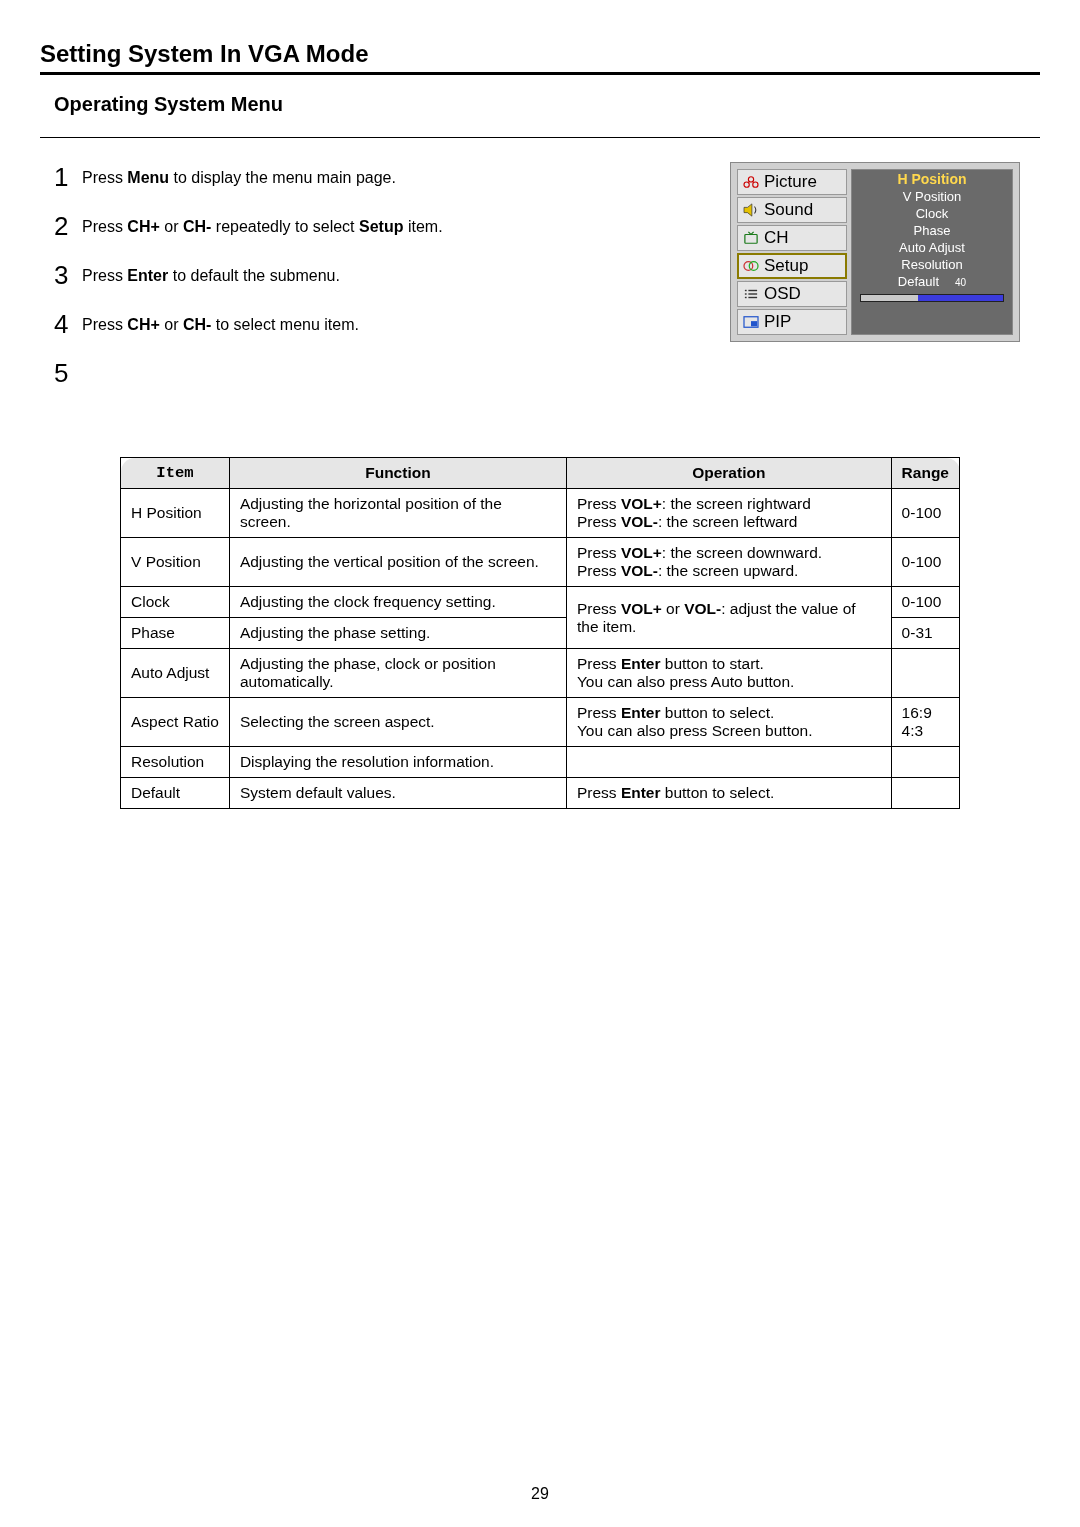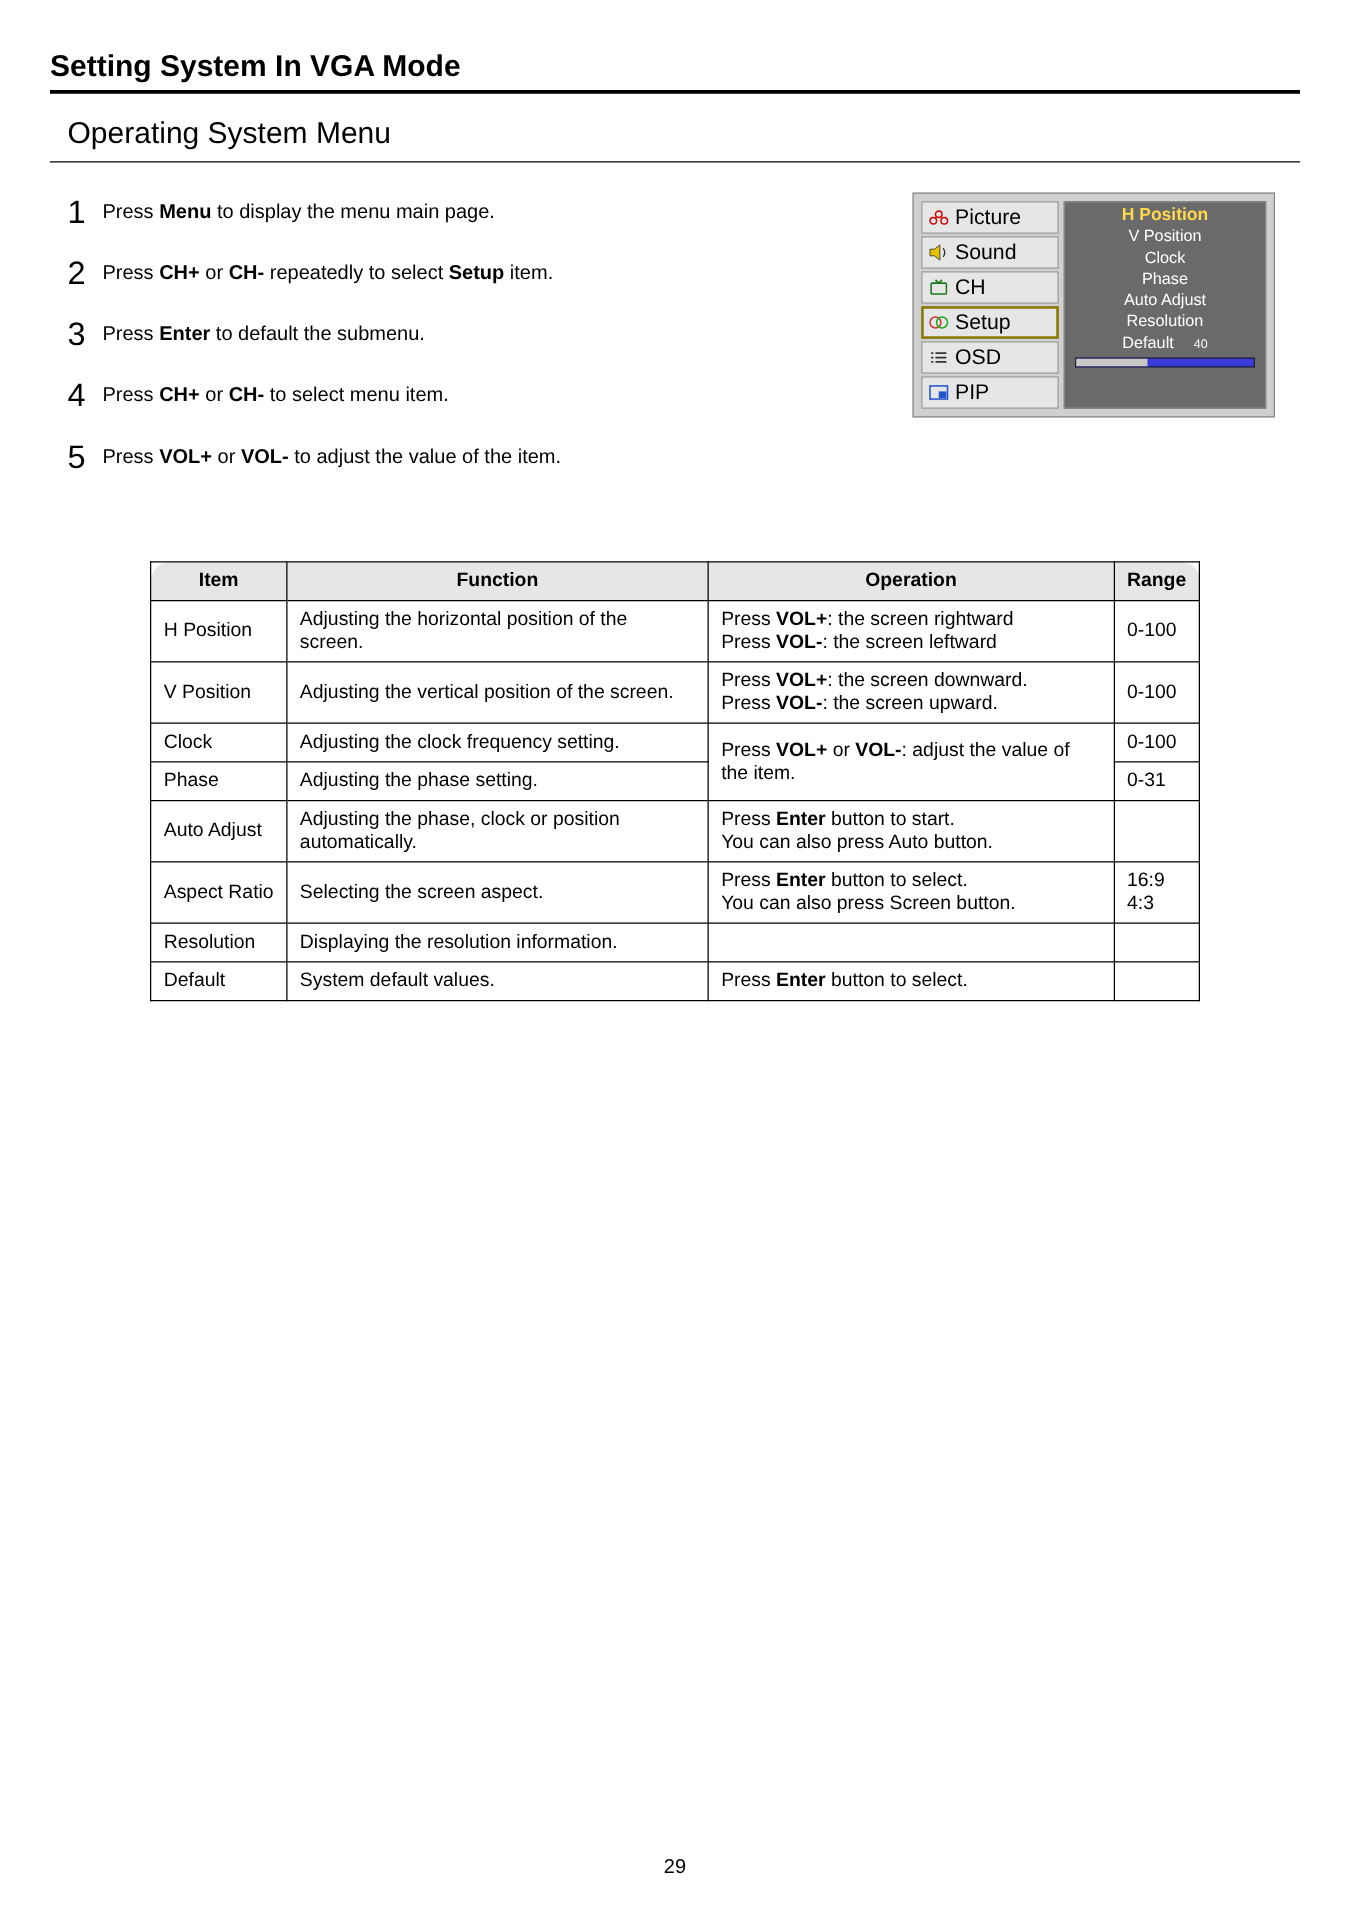--- a/index.html
+++ b/index.html
@@ -13,23 +13,23 @@
     color: #000;
   }
   h1.page-title {
     font-size: 24px;
     font-weight: bold;
     margin: 0 0 2px 0;
     border-bottom: 3px solid #000;
     padding-bottom: 4px;
   }
   h2.section-heading {
-    font-size: 24px;
-    font-weight: normal;
-    margin: 18px 0 8px 14px;
+    font-size: 20px;
+    font-weight: bold;
+    margin: 18px 0 21px 14px;
   }
   hr.section-rule {
     border: none;
     border-top: 1px solid #000;
     margin: 0 0 18px 0;
   }
   .top-row {
     display: flex;
     align-items: flex-start;
     gap: 24px;
@@ -145,21 +145,21 @@
     border: 1px solid #000;
     padding: 6px 10px;
     vertical-align: middle;
     text-align: left;
   }
   table.settings th {
     background: #e6e6e6;
     font-weight: bold;
     text-align: center;
   }
-  table.settings thead tr th:first-child { border-top-left-radius: 14px; }
+  table.settings thead tr th:first-child { border-top-left-radius: 14px; font-family: Liberation Mono, monospace; }
   table.settings thead tr th:last-child  { border-top-right-radius: 14px; }
   table.settings tbody tr:last-child td:first-child { border-bottom-left-radius: 14px; }
   table.settings tbody tr:last-child td:last-child  { border-bottom-right-radius: 14px; }
   table.settings td.range, table.settings th.range { text-align: left; white-space: nowrap; }
   table.settings td.item { white-space: nowrap; }
   table.settings td .b { font-weight: bold; }
 
   .page-number {
     position: absolute;
     bottom: 24px;
@@ -197,23 +197,20 @@
       </span>
     </div>
     <div class="step">
       <span class="num">4</span>
       <span class="txt">
         <span>Press </span><b>CH+</b><span> or </span><b>CH-</b><span> to select menu item.</span>
       </span>
     </div>
     <div class="step">
       <span class="num">5</span>
-      <span class="txt">
-        <span>Press </span><b>VOL+</b><span> or </span><b>VOL-</b><span> to adjust the value of the item.</span>
-      </span>
     </div>
   </div>
 
   <div class="osd">
     <div class="osd-body">
       <div class="osd-left">
         <div class="osd-item">
           <span class="ic">
             <svg viewBox="0 0 20 16">
                 <g stroke="#c00" stroke-width="1.3" fill="none">

